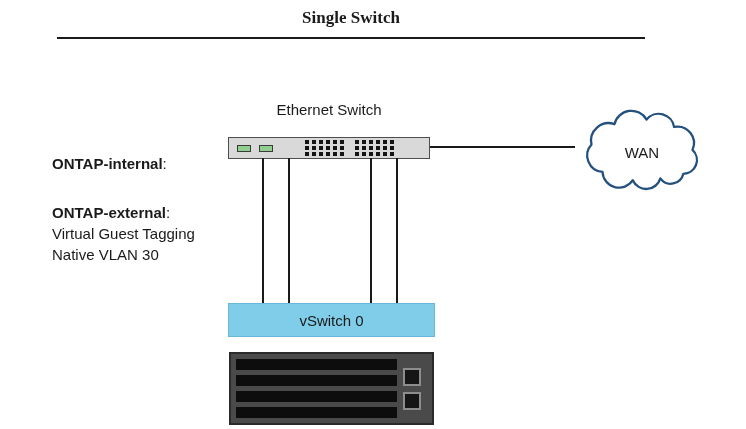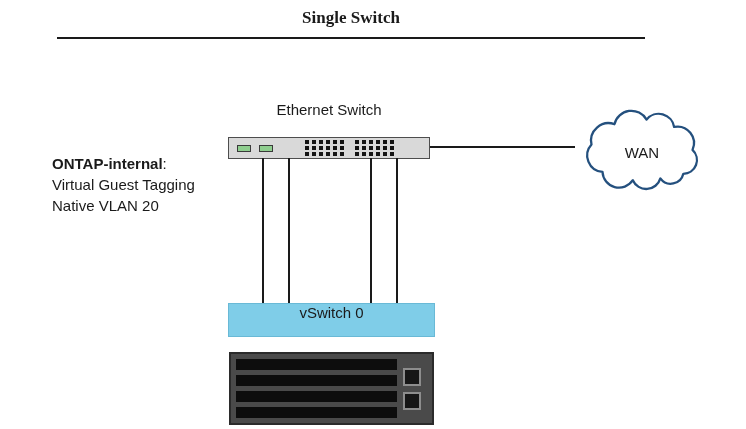--- a/index.html
+++ b/index.html
@@ -39,21 +39,21 @@
   
   .cloud-wrap { position:absolute; left:566px; top:104px; width:152px; height:90px; }
   .cloud-wrap svg { display:block; width:100%; height:100%; }
   .wan-label { position:absolute; left:566px; top:144px; width:152px; text-align:center;
                font-size:15px; }
 
   
   .vswitch { position:absolute; left:228px; top:303px; width:207px; height:34px;
              background:var(--color-vswitch-fill,#7fcde8);
              border:1px solid var(--color-vswitch-border,#69b9d6); box-sizing:border-box;
-             display:flex; align-items:flex-start; justify-content:center; font-size:15px; }
+             display:flex; align-items:center; justify-content:center; font-size:15px; }
 
   
   .server { position:absolute; left:229px; top:352px; width:205px; height:73px;
             background:var(--color-server-fill,#4a4a4a); border:2px solid #2b2b2b;
             box-sizing:border-box; display:flex; padding:5px 5px; }
   .server-bays { flex:1; display:flex; flex-direction:column; justify-content:space-between; }
   .bay { height:11px; background:var(--color-server-slot,#0d0d0d); }
   .server-psu { width:30px; display:flex; flex-direction:column; justify-content:center;
                 align-items:center; gap:6px; }
   .psu-square { width:18px; height:18px; background:#161616; border:2px solid #8d8d8d;
@@ -69,22 +69,25 @@
 
 <div class="canvas">
 
   <div class="title">Single Switch</div>
   <div class="title-underline"></div>
 
   <div class="anno">
     <div>
       <span class="bold">ONTAP-internal</span><span>:</span>
     </div>
+    <div class="block-gap">
+      <span class="bold">ONTAP-external</span><span>:</span>
+    </div>
     <div>Virtual Guest Tagging</div>
-    <div>Native VLAN 20</div>
+    <div>Native VLAN 30</div>
   </div>
 
   <div class="eth-label">Ethernet Switch</div>
   <div class="switch">
     <div class="green-port"></div>
     <div class="green-port"></div>
     <div class="port-grid"></div>
     <div class="port-grid second"></div>
   </div>
 

